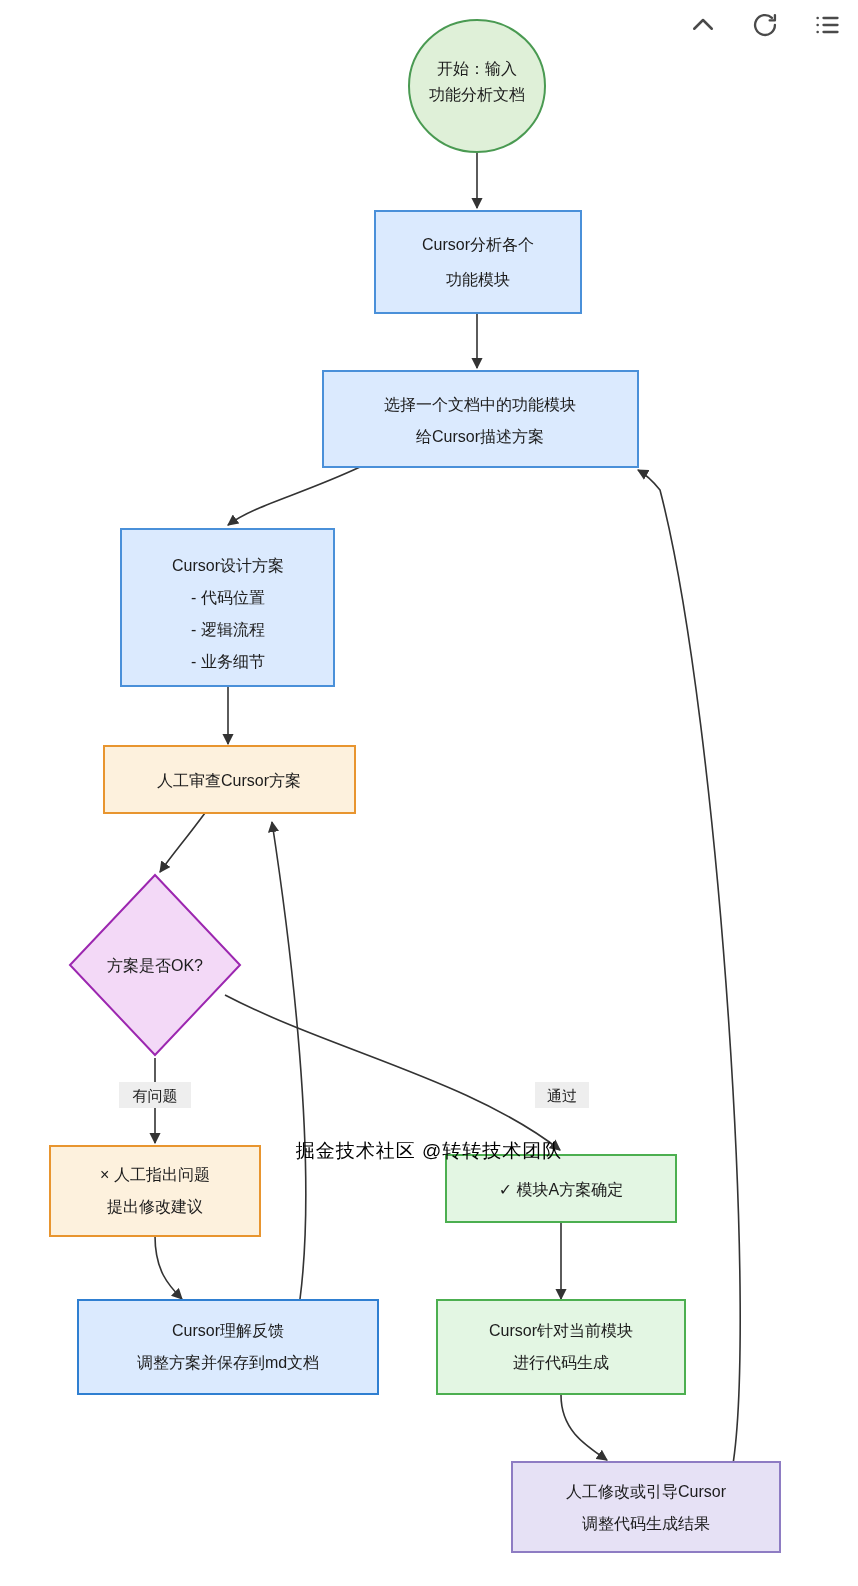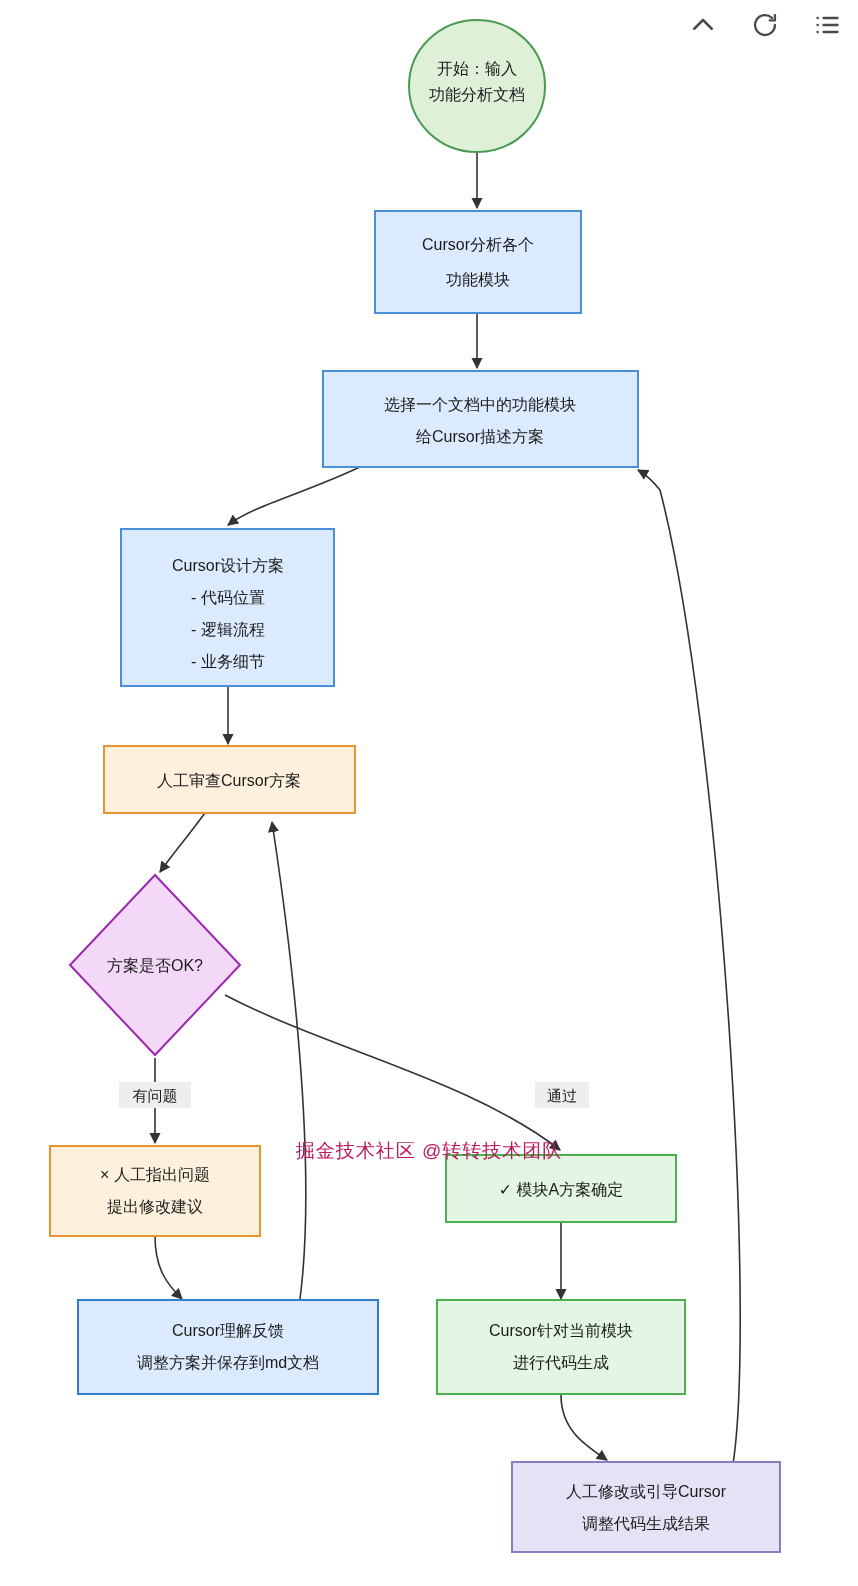--- a/index.html
+++ b/index.html
@@ -54,21 +54,21 @@
     font-size: 15px;
     fill: #1c1c1c;
   }
   .watermark {
     position: absolute;
     left: 0;
     bottom: 8px;
     width: 858px;
     text-align: center;
     font-size: 19px;
-    color: #be185d;
+    color: #000000;
     letter-spacing: 1px;
     z-index: 15;
     pointer-events: none;
   }
 </style>
 </head>
 <body>
 
 <div id="canvas">
 

